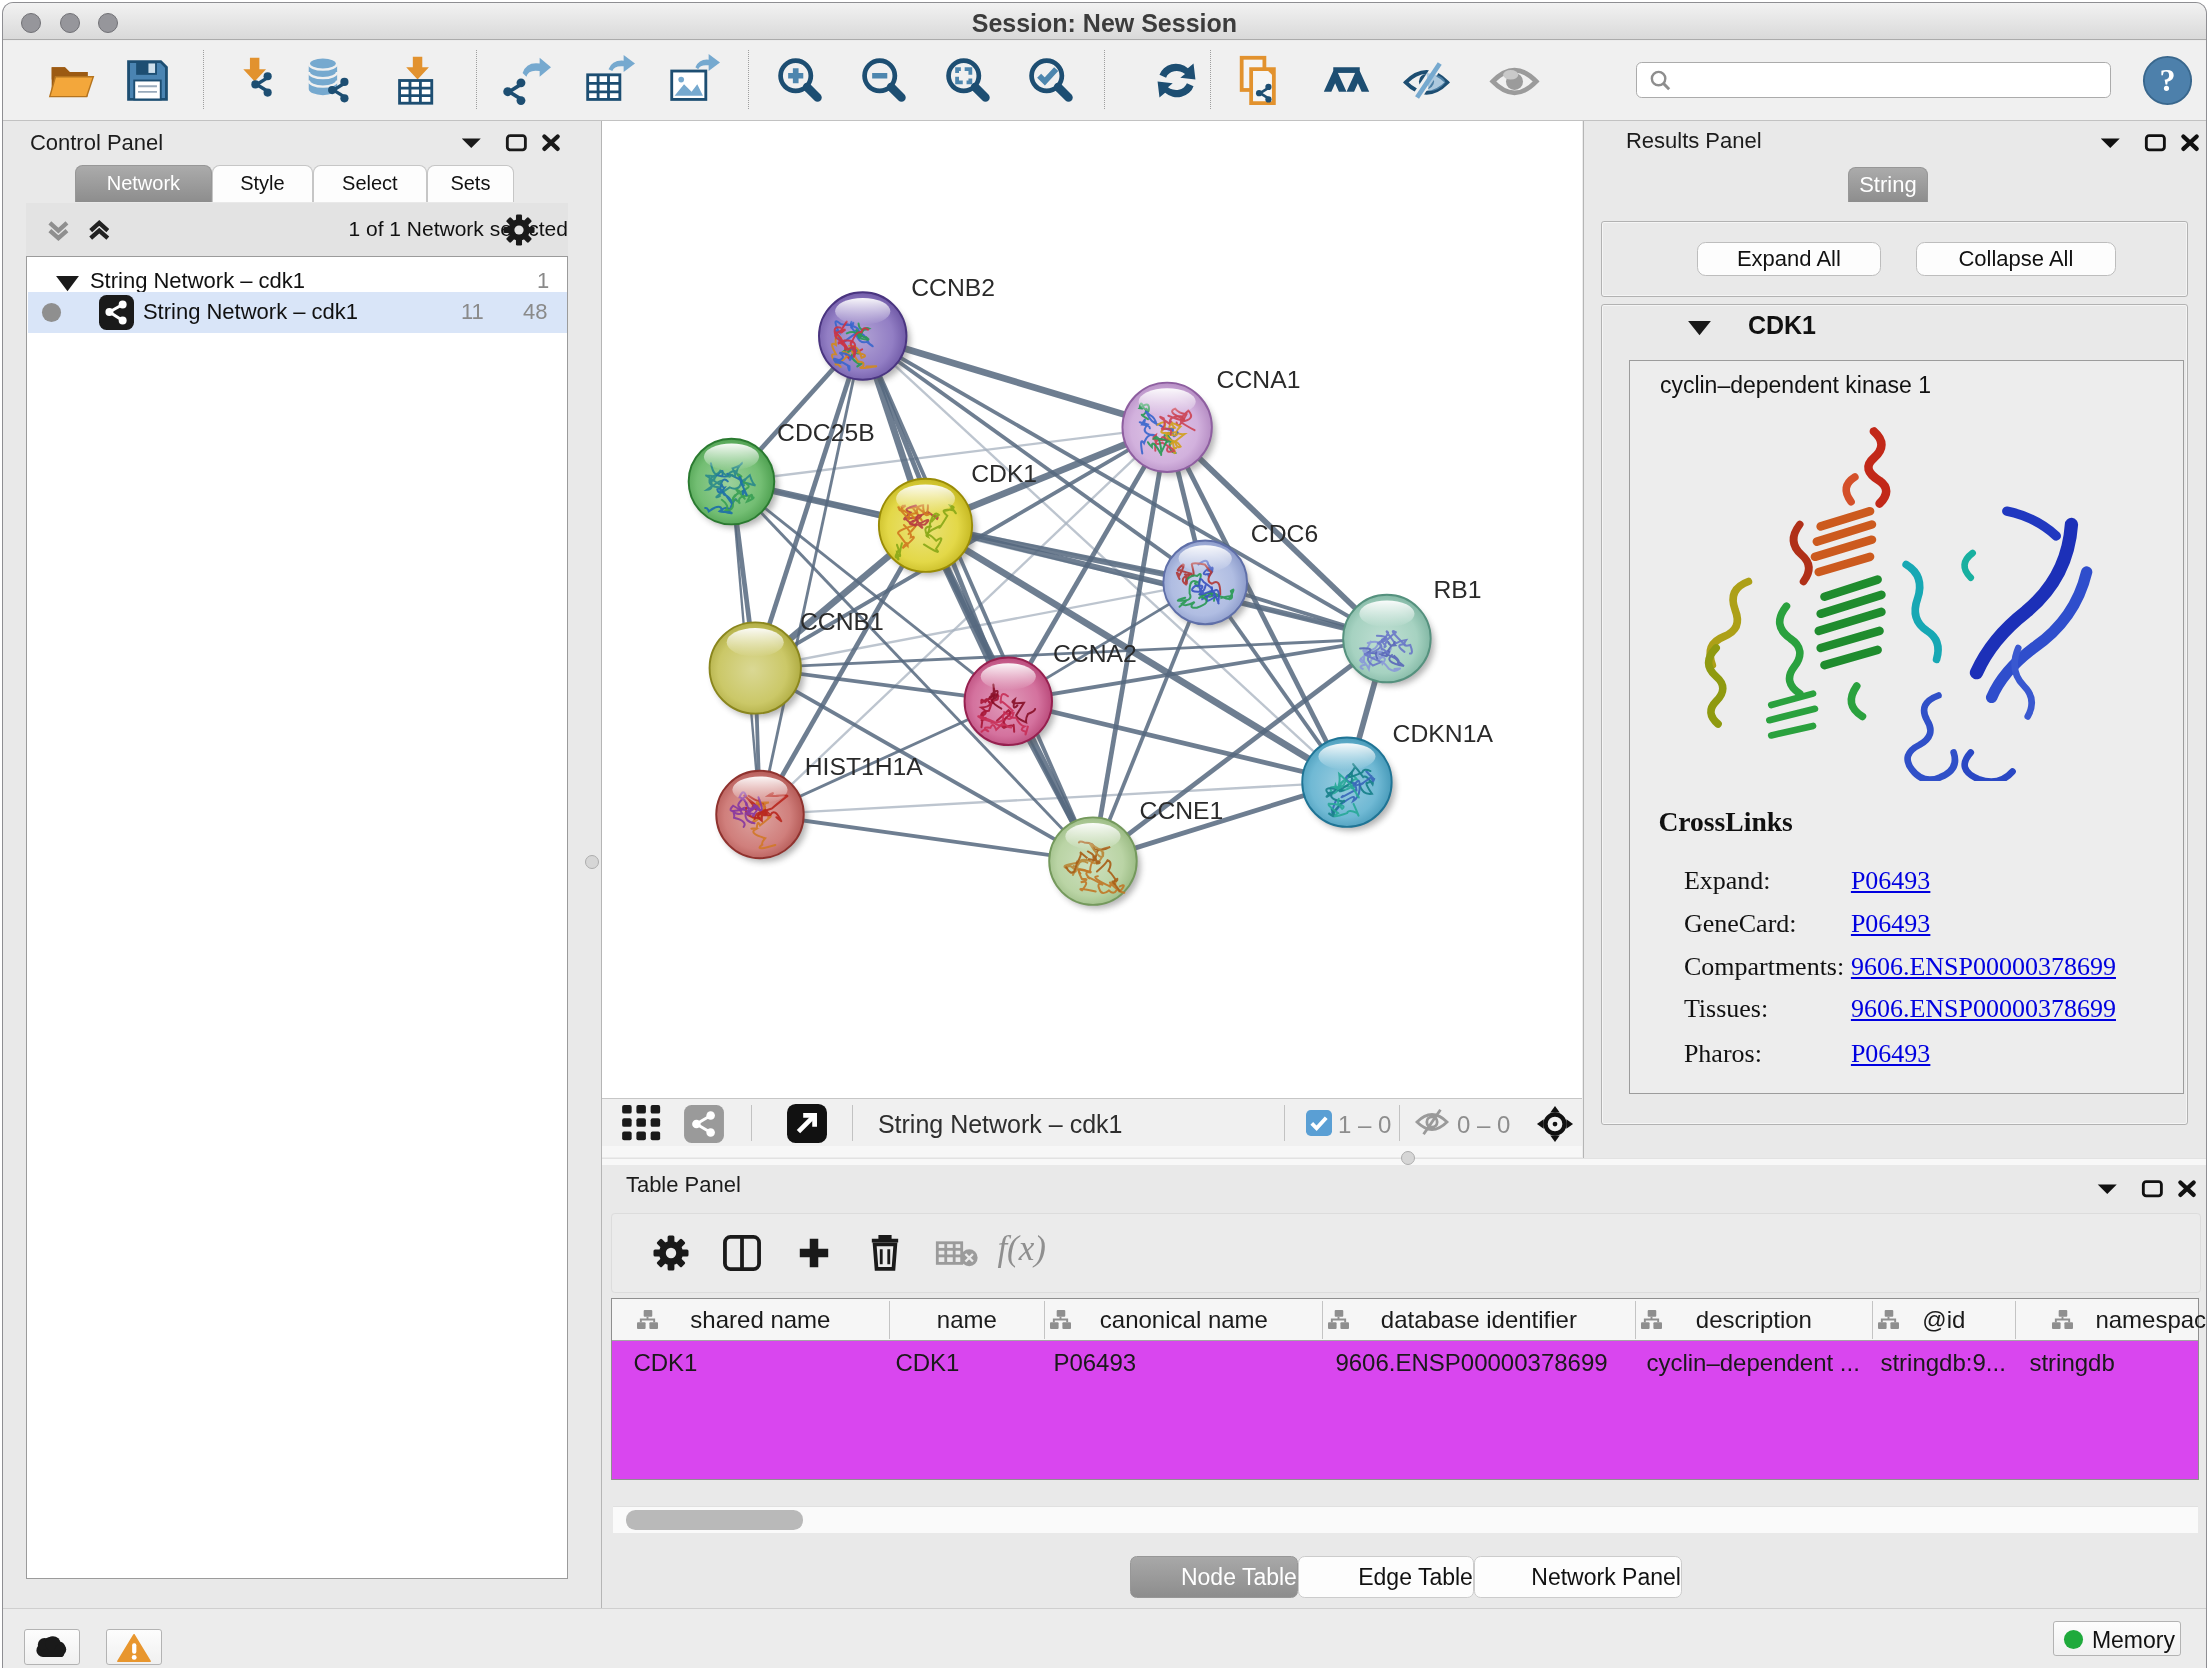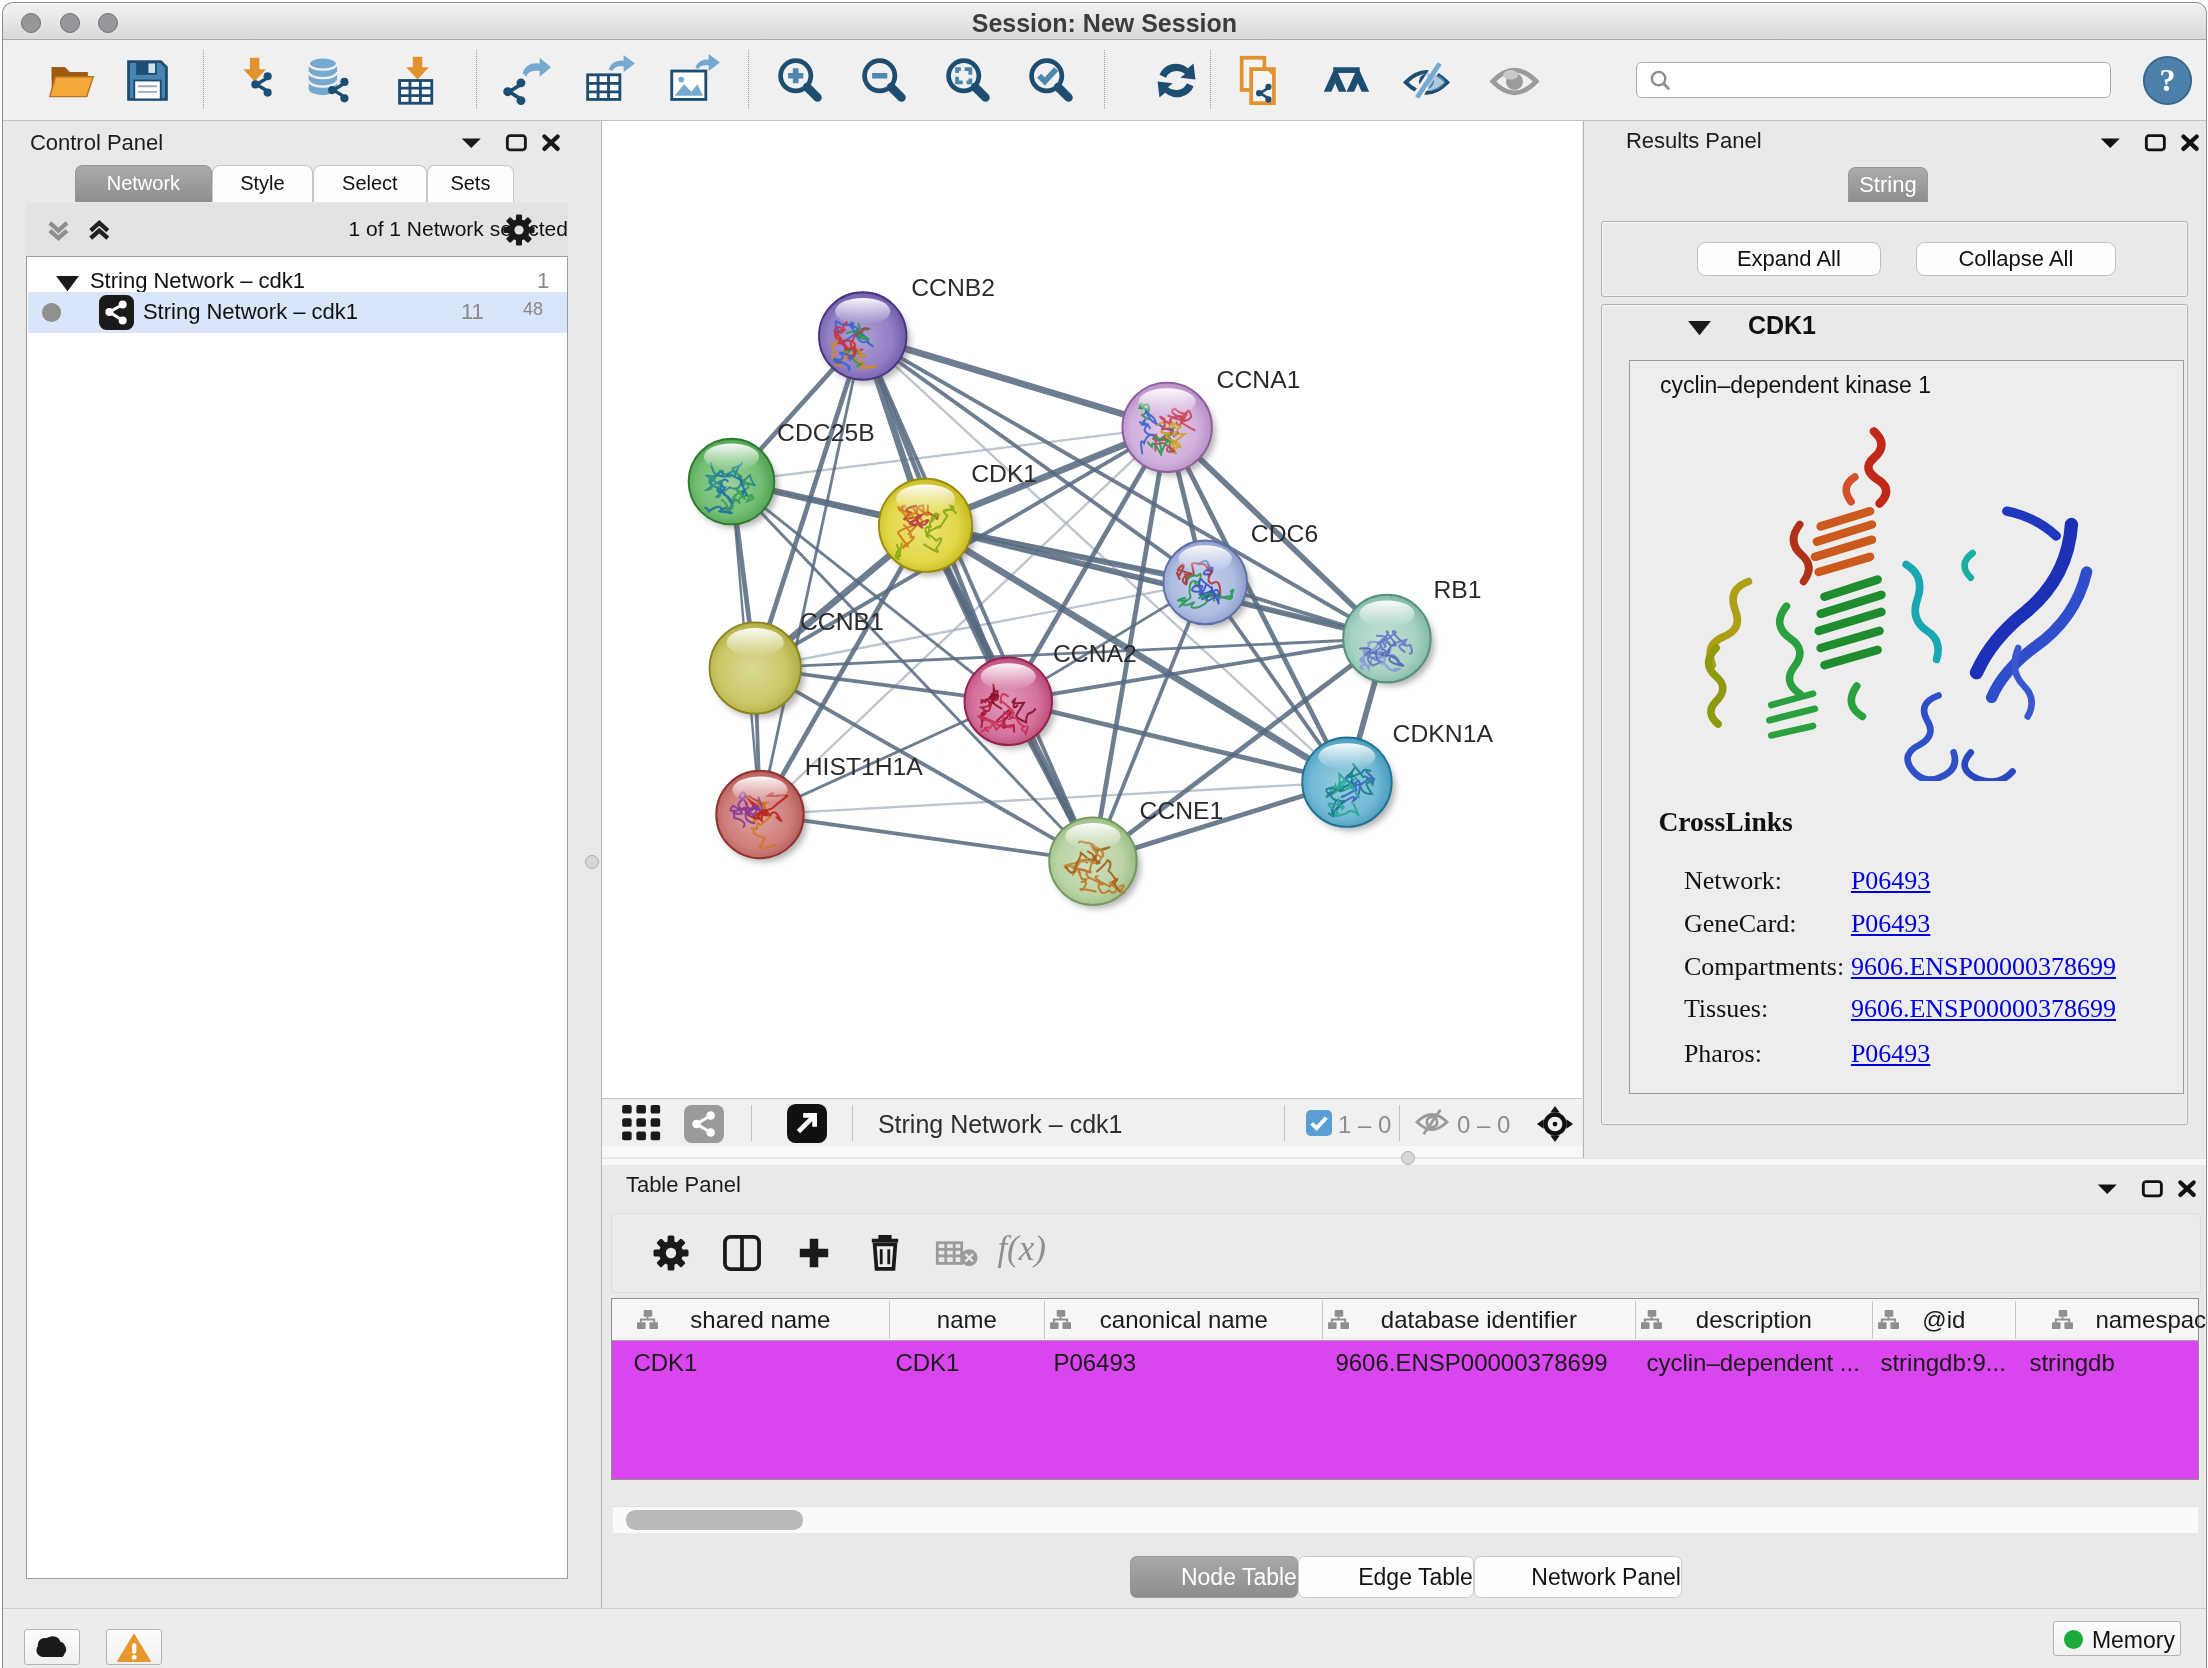--- a/index.html
+++ b/index.html
@@ -267,21 +267,21 @@
             <g stroke="#fff" stroke-width="3.2" fill="#fff">
               <line x1="11" y1="18" x2="25" y2="10"></line>
               <line x1="11" y1="18" x2="25" y2="27"></line>
               <circle cx="25" cy="10" r="4.2" stroke="none"></circle>
               <circle cx="25" cy="27" r="4.2" stroke="none"></circle>
               <circle cx="11" cy="18" r="4.2" stroke="none"></circle>
             </g>
           </svg>
           <div class="abs" style="left:115px;top:7.6px;font-size:22px;color:#111">String Network – cdk1</div>
           <div class="abs" style="left:433px;top:7.6px;font-size:22px;color:#8a8a8a">11</div>
-          <div class="abs" style="left:495px;top:7.6px;font-size:18px;color:#8a8a8a">48</div>
+          <div class="abs" style="left:495px;top:7.6px;font-size:22px;color:#8a8a8a">48</div>
         </div>
       </div>
     </div>
 <div id="npanel"><svg width="980" height="977" viewBox="0 0 1030 1027">
         <defs>
           <radialGradient id="gCCNB2" cx="0.47" cy="0.52" r="0.72">
             <stop offset="0" stop-color="#b2a3d5"></stop>
             <stop offset="0.52" stop-color="#927ec4"></stop>
             <stop offset="0.85" stop-color="#604999"></stop>
             <stop offset="1" stop-color="#4a3580"></stop>
@@ -629,21 +629,21 @@
           <path d="M262 152 q20 12 12 36 q-8 22 10 34 q16 10 10 30" fill="none" stroke="#17a8b4" stroke-width="8" stroke-opacity="1.00" stroke-linecap="round"></path>
           <path d="M332 140 q-16 12 -2 26" fill="none" stroke="#18b0a0" stroke-width="7" stroke-opacity="1.00" stroke-linecap="round"></path>
           <path d="M436 110 q-4 56 -48 92 q-36 28 -52 64" fill="none" stroke="#1c30b8" stroke-width="14" stroke-opacity="1.00" stroke-linecap="round"></path>
           <path d="M452 160 q-12 50 -56 80 q-32 24 -44 52" fill="none" stroke="#2f4ecc" stroke-width="12" stroke-opacity="1.00" stroke-linecap="round"></path>
           <path d="M368 96 q30 6 52 26" fill="none" stroke="#2038c0" stroke-width="10" stroke-opacity="1.00" stroke-linecap="round"></path>
           <path d="M296 290 q-22 8 -12 26 q10 16 -8 26 q-20 10 -8 26 q12 16 30 8 q20 -8 14 -26" fill="none" stroke="#3050c8" stroke-width="7" stroke-opacity="1.00" stroke-linecap="round"></path>
           <path d="M330 350 q-16 18 8 28 q22 8 36 -8" fill="none" stroke="#2a48c4" stroke-width="7" stroke-opacity="1.00" stroke-linecap="round"></path>
           <path d="M380 240 q-10 24 6 40 q14 14 4 32" fill="none" stroke="#3958d0" stroke-width="7" stroke-opacity="1.00" stroke-linecap="round"></path>
         </svg>
         <div class="abs crosslink" style="left:28.5px;top:445px;font-weight:bold;font-size:27.6px">CrossLinks</div>
-        <div class="abs crosslink" style="left:54px;top:505px">Network:</div>
+        <div class="abs crosslink" style="left:54px;top:505px">Expand:</div>
         <div class="abs clink" style="left:221px;top:505px">P06493</div>
         <div class="abs crosslink" style="left:54px;top:548px">GeneCard:</div>
         <div class="abs clink" style="left:221px;top:548px">P06493</div>
         <div class="abs crosslink" style="left:54px;top:591px">Compartments:</div>
         <div class="abs clink" style="left:221px;top:591px">9606.ENSP00000378699</div>
         <div class="abs crosslink" style="left:54px;top:633px">Tissues:</div>
         <div class="abs clink" style="left:221px;top:633px">9606.ENSP00000378699</div>
         <div class="abs crosslink" style="left:54px;top:678px">Pharos:</div>
         <div class="abs clink" style="left:221px;top:678px">P06493</div>
       </div>

